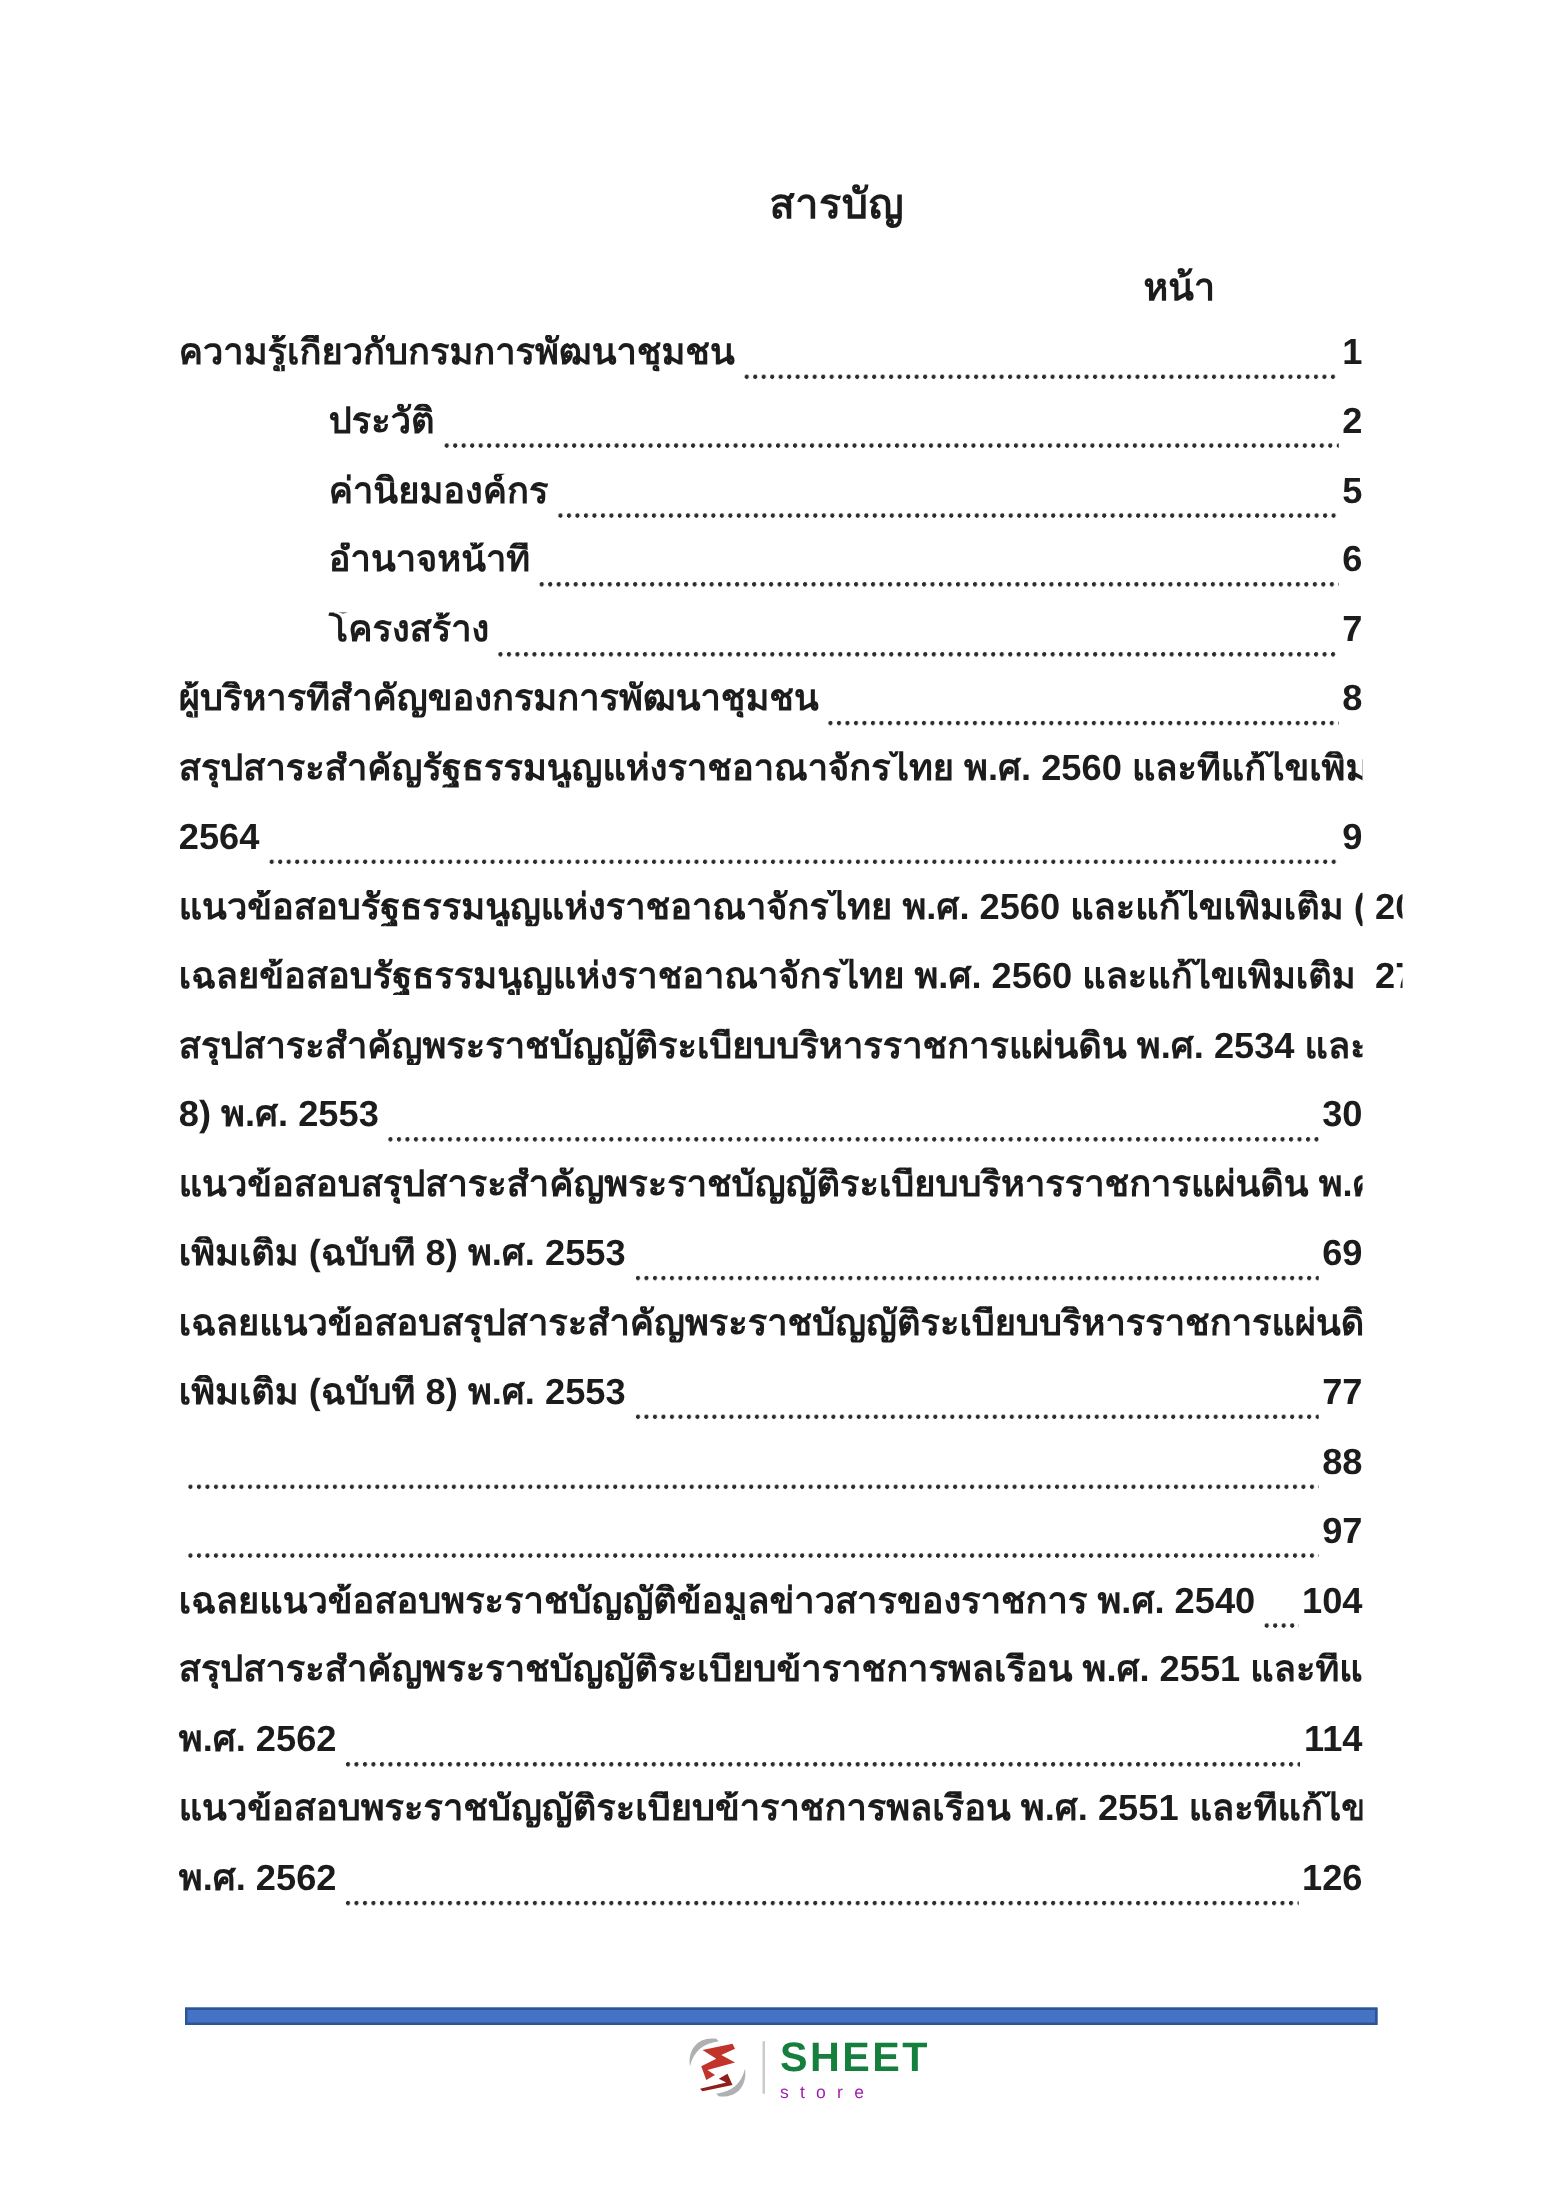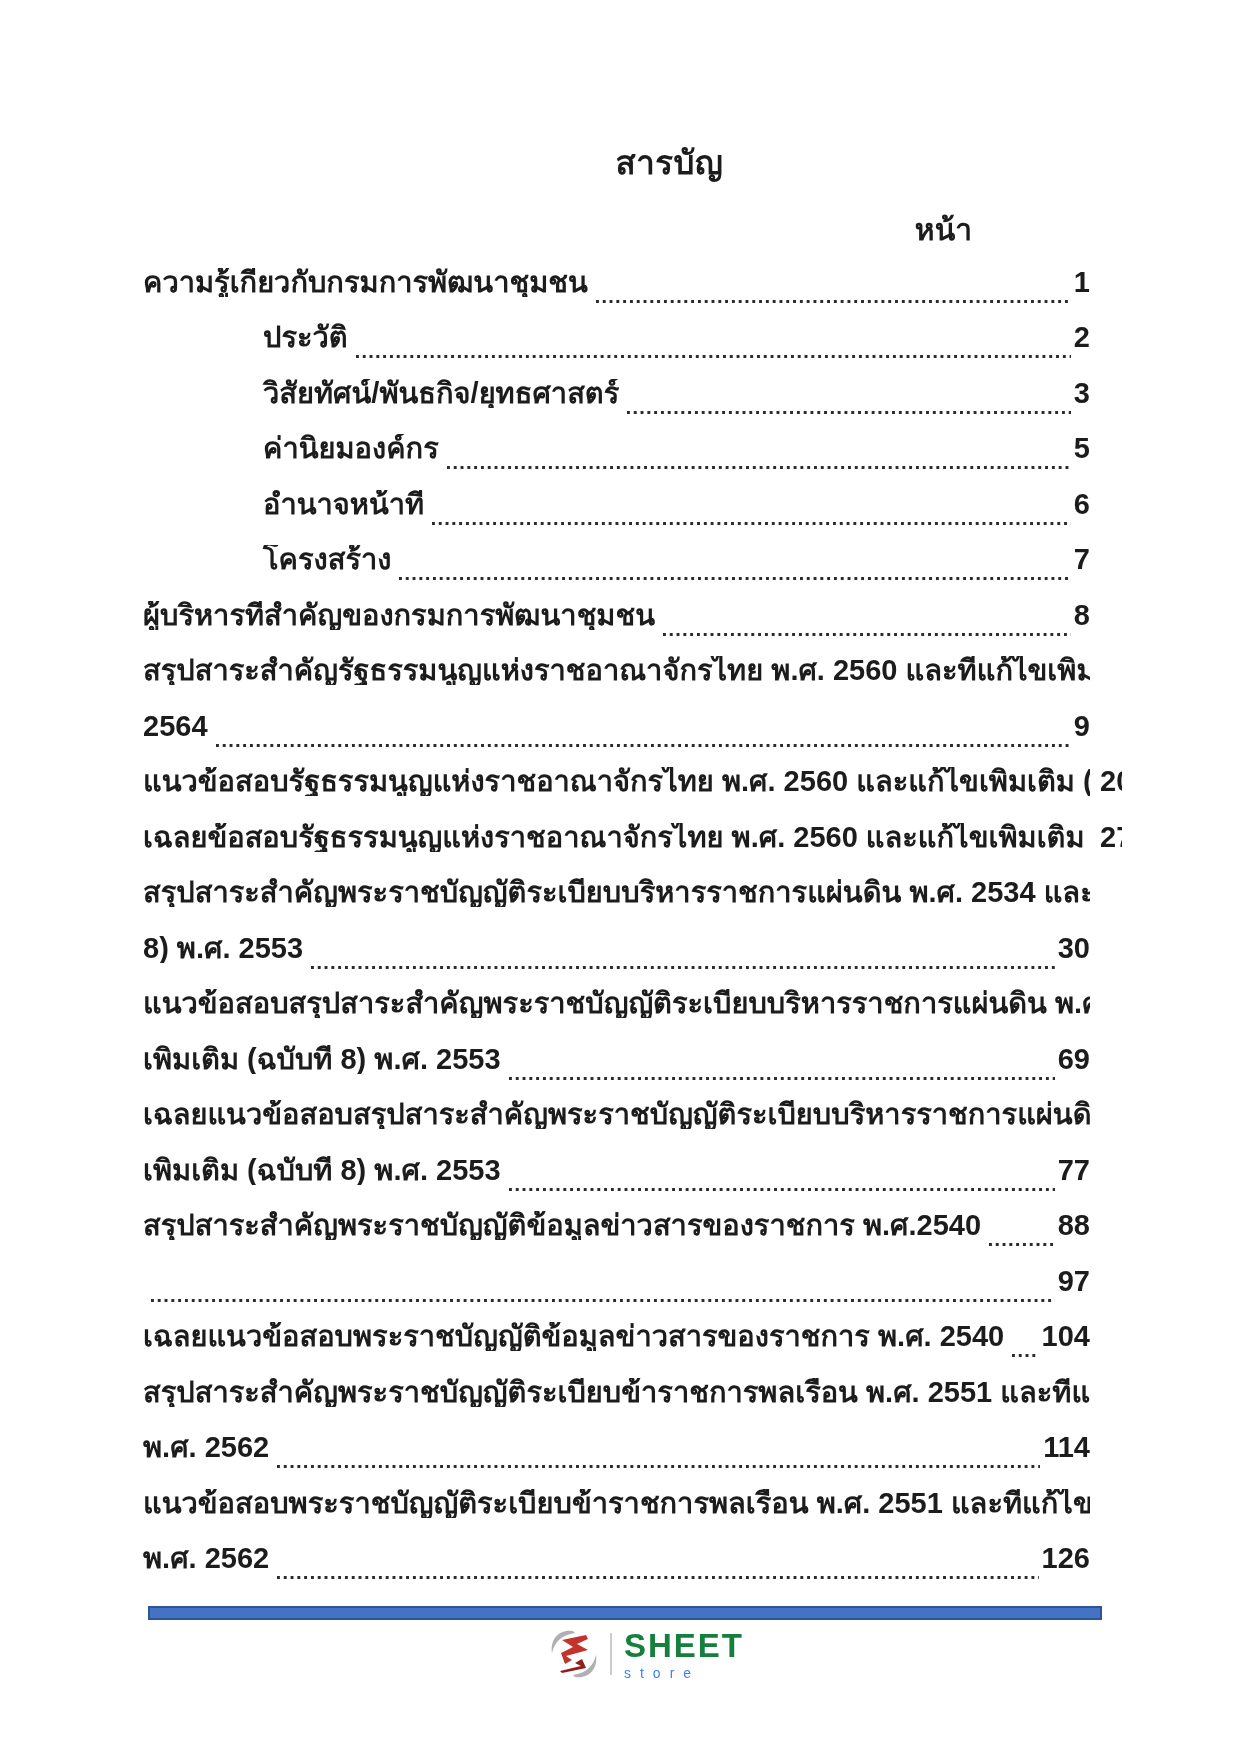--- a/index.html
+++ b/index.html
@@ -114,21 +114,21 @@
   .logo-brand {
     font-size: 33px;
     font-weight: bold;
     letter-spacing: 2px;
     color: #15803d;
     line-height: 1;
   }
   .logo-sub {
     font-size: 14px;
     letter-spacing: 9px;
-    color: #3b82f6;
+    color: #a21caf;
     line-height: 1;
     margin-top: 4px;
   }
 </style>
 </head>
 <body>
 
 <div class="page">
 
   <div class="toc-title">สารบัญ</div>
@@ -140,25 +140,20 @@
         <span class="txt">ความรู้เกี่ยวกับกรมการพัฒนาชุมชน</span>
         <span class="dots"></span>
         <span class="pagenum">1</span>
       </div>
       <div class="toc-line indent">
         <span class="txt">ประวัติ</span>
         <span class="dots"></span>
         <span class="pagenum">2</span>
       </div>
       <div class="toc-line indent">
-        <span class="txt">วิสัยทัศน์/พันธกิจ/ยุทธศาสตร์</span>
-        <span class="dots"></span>
-        <span class="pagenum">3</span>
-      </div>
-      <div class="toc-line indent">
         <span class="txt">ค่านิยมองค์กร</span>
         <span class="dots"></span>
         <span class="pagenum">5</span>
       </div>
       <div class="toc-line indent">
         <span class="txt">อำนาจหน้าที่</span>
         <span class="dots"></span>
         <span class="pagenum">6</span>
       </div>
       <div class="toc-line indent">
@@ -207,21 +202,20 @@
       </div>
       <div class="toc-line">
         <span class="txt">เฉลยแนวข้อสอบสรุปสาระสำคัญพระราชบัญญัติระเบียบบริหารราชการแผ่นดิน พ.ศ. 2534 และที่แก้ไข</span>
       </div>
       <div class="toc-line">
         <span class="txt">เพิ่มเติม (ฉบับที่ 8) พ.ศ. 2553</span>
         <span class="dots"></span>
         <span class="pagenum">77</span>
       </div>
       <div class="toc-line">
-        <span class="txt">สรุปสาระสำคัญพระราชบัญญัติข้อมูลข่าวสารของราชการ พ.ศ.2540</span>
         <span class="dots"></span>
         <span class="pagenum">88</span>
       </div>
       <div class="toc-line">
         <span class="dots"></span>
         <span class="pagenum">97</span>
       </div>
       <div class="toc-line">
         <span class="txt">เฉลยแนวข้อสอบพระราชบัญญัติข้อมูลข่าวสารของราชการ พ.ศ. 2540</span>
         <span class="dots"></span>

